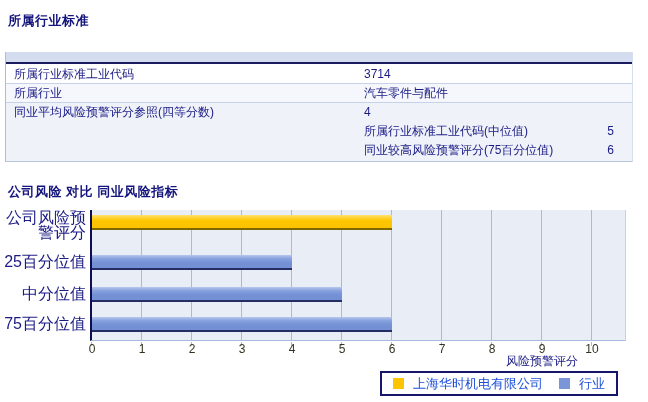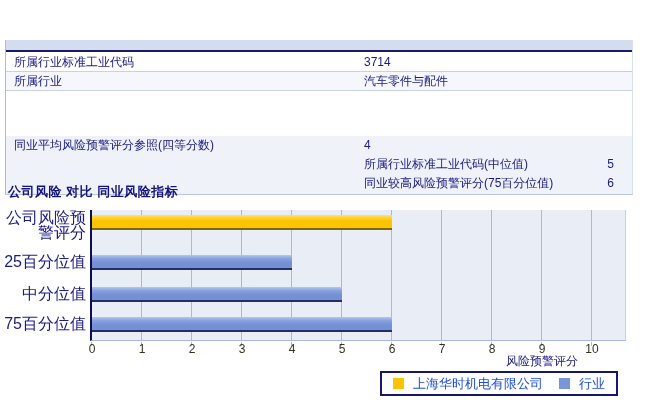--- a/index.html
+++ b/index.html
@@ -8,31 +8,31 @@
     position:relative; width:648px; height:402px; background:#ffffff;
     font-family:"Liberation Sans","DejaVu Sans",sans-serif;
     color:#1b1b85; overflow:hidden;
   }
   .sec-title { position:absolute; left:8px; font-size:13px; font-weight:bold; color:#14147d; letter-spacing:0.5px; }
   .t1 { top:12px; }
   .t2 { top:183px; }
 
   
   .itable {
-    position:absolute; left:5px; top:40px; width:628px;
+    position:absolute; left:5px; top:52px; width:628px;
     border-left:1px solid #aebcd9; border-right:1px solid #d7dfef;
     border-bottom:1px solid #b9c6e0; font-size:12px;
   }
   .thead { height:12px; background:#d4dcef; border-bottom:2px solid #1a1a5e; }
   .trow { display:flex; background:#fff; border-bottom:1px solid #c7d2e8; }
   .trow .lbl { width:358px; padding-left:8px; }
   .trow .val { flex:1; }
   .r1 { height:20px; line-height:20px; }
   .r2 { height:19px; line-height:19px; background:#f5f7fc; }
-  .r3 { height:58px; line-height:19px; background:#eff2f9; border-bottom:none; align-items:flex-start;margin-top:45px; }
+  .r3 { height:58px; line-height:19px; background:#eff2f9; border-bottom:none; align-items:flex-start; }
   .subrows { width:250px; }
   .subrow { display:flex; justify-content:space-between; height:19px; line-height:19px; }
 
   
   .ylabel { position:absolute; left:0; width:86px; text-align:right; font-size:16px; line-height:15px; color:#1b1b85; }
   .plot {
     position:absolute; left:90px; top:210px; width:536px; height:131px;
     background:#e9edf6; border-left:2px solid #0d0d52;
     border-bottom:1px solid #a9b9dd; border-right:1px solid #c5d0e8;
   }
@@ -57,20 +57,21 @@
     font-size:13px; color:#1d4ed8; white-space:nowrap;
   }
   .legend-item { display:flex; align-items:center; gap:9px; }
   .swatch { width:11px; height:11px; display:inline-block; }
 </style>
 </head>
 <body>
 
 <div class="page">
 
+  <div class="sec-title t1">所属行业标准</div>
 
   <div class="itable">
     <div class="thead"></div>
     <div class="trow r1">
       <span class="lbl">所属行业标准工业代码</span>
       <span class="val">3714</span>
     </div>
     <div class="trow r2">
       <span class="lbl">所属行业</span>
       <span class="val">汽车零件与配件</span>

